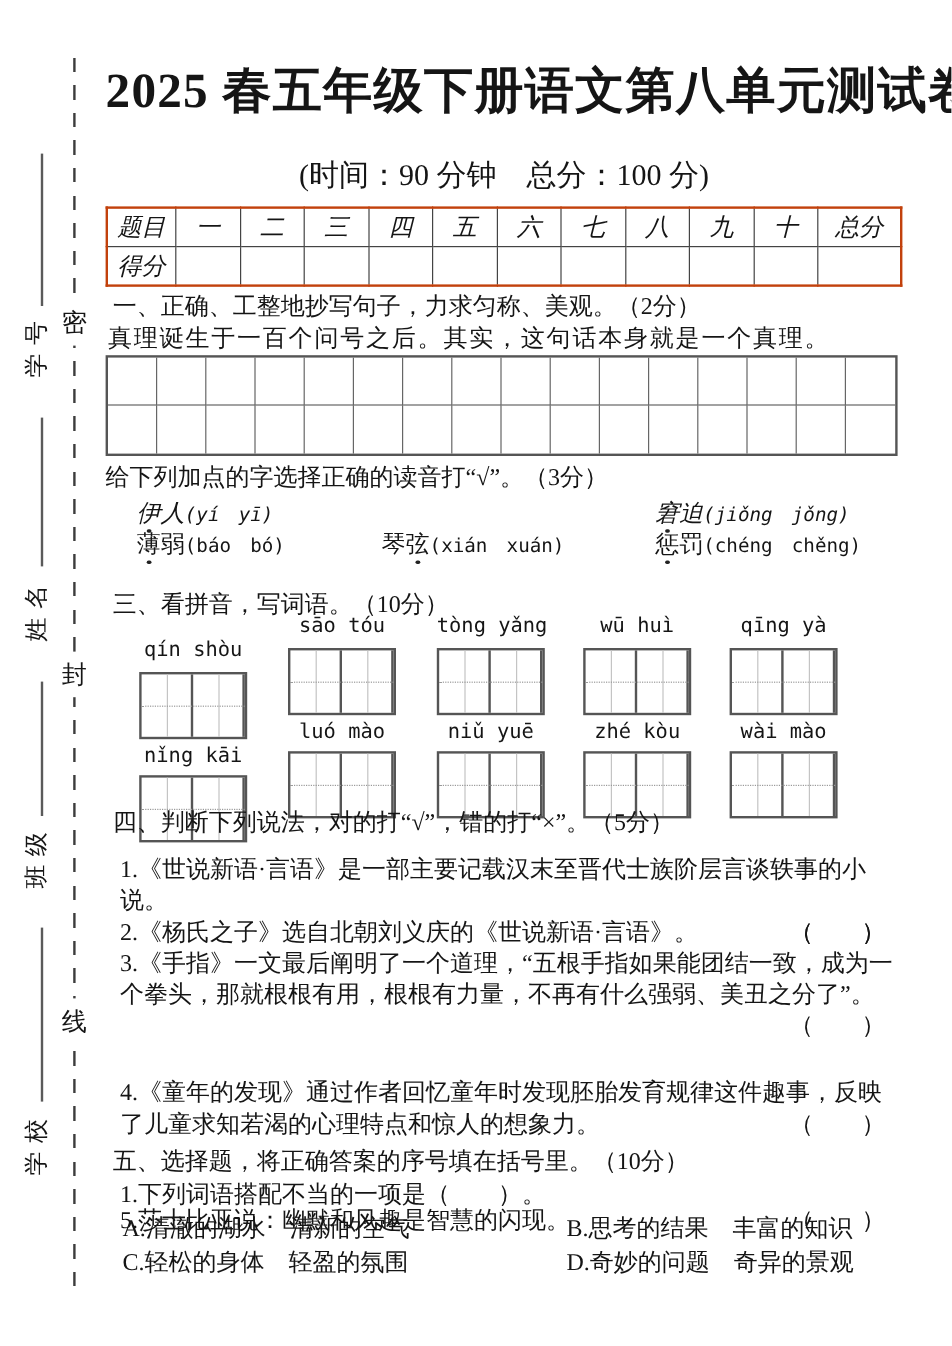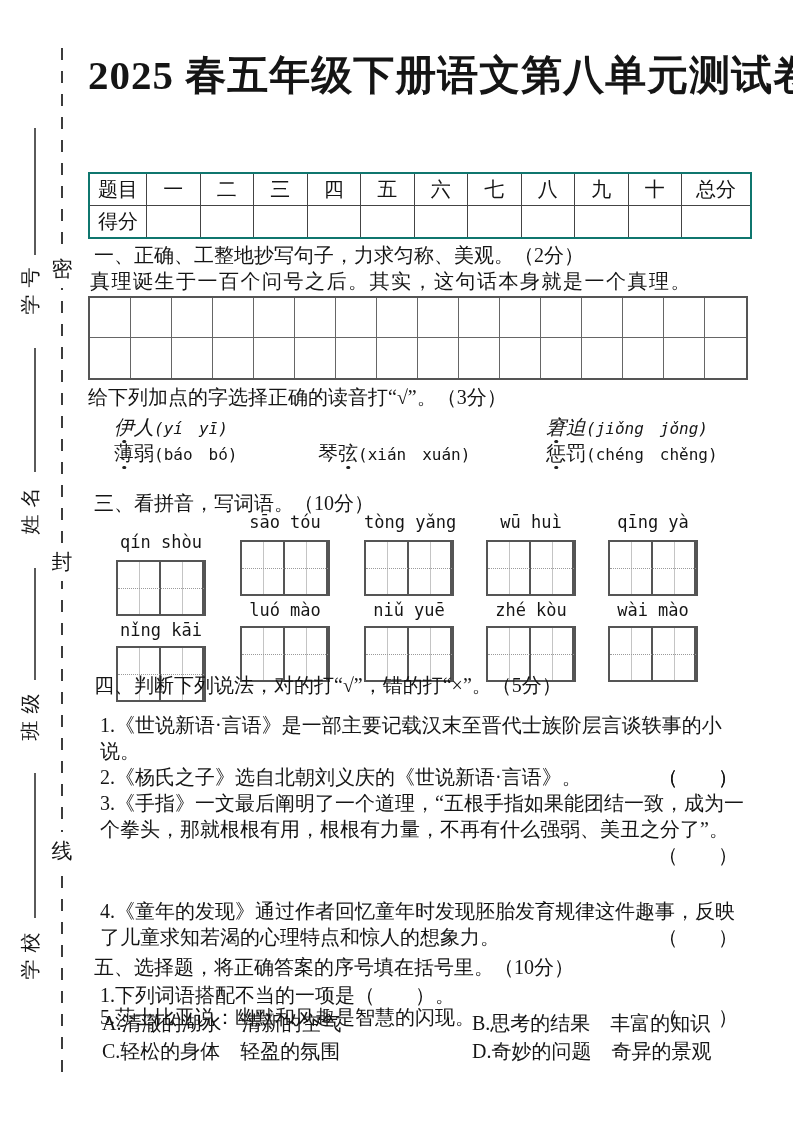--- a/index.html
+++ b/index.html
@@ -19,21 +19,21 @@
   .sc1{top:250px;} .sc2{top:543px;} .sc3{top:832px;}
   
   .content{position:absolute;left:88px;top:0;width:664px;height:1122px;}
   .title{position:absolute;top:48px;left:0;width:100%;text-align:center;
          font-size:41px;font-weight:bold;letter-spacing:1px;white-space:nowrap;}
   .subtitle{position:absolute;top:129px;left:0;width:100%;text-align:center;font-size:25px;}
   
   table.score{position:absolute;top:172px;left:0;width:664px;border-collapse:collapse;
               table-layout:fixed;font-size:20px;}
   table.score td{border:1px solid #444;height:31px;text-align:center;padding:0;}
-  table.score{border:2px solid #0f766e;}
+  table.score{border:2px solid #c2410c;font-style:italic;}
   td.lbl{width:56px;}
   td.wide{width:68px;}
   
   .h-line{position:absolute;left:6px;font-size:20px;white-space:nowrap;}
   .h1{top:242px;} .h2{top:384px;left:0;} .h3{top:490px;} .h4{top:672px;} .h5{top:954px;}
   .copy-sentence{position:absolute;top:268px;left:2px;font-size:20px;letter-spacing:1.5px;white-space:nowrap;}
   
   .copy-grid{position:absolute;top:296px;left:0;width:660px;height:84px;border:2px solid #555;
              display:grid;grid-template-columns:repeat(16,1fr);grid-template-rows:repeat(2,1fr);
              box-sizing:border-box;}
@@ -89,20 +89,21 @@
   <div class="v-label vl3">班级</div>
   <div class="v-label vl4">学校</div>
   <div class="seal-dash"></div>
   <div class="seal-char sc1">密</div>
   <div class="seal-char sc2">封</div>
   <div class="seal-char sc3">线</div>
 
   <div class="content">
 
     <div class="title">2025 春五年级下册语文第八单元测试卷</div>
+    <div class="subtitle">(时间：90 分钟　总分：100 分)</div>
 
     <table class="score">
       <tbody>
           <tr>
         <td class="lbl">题目</td>
       <td>一</td>
             <td>二</td>
             <td>三</td>
             <td>四</td>
             <td>五</td>

